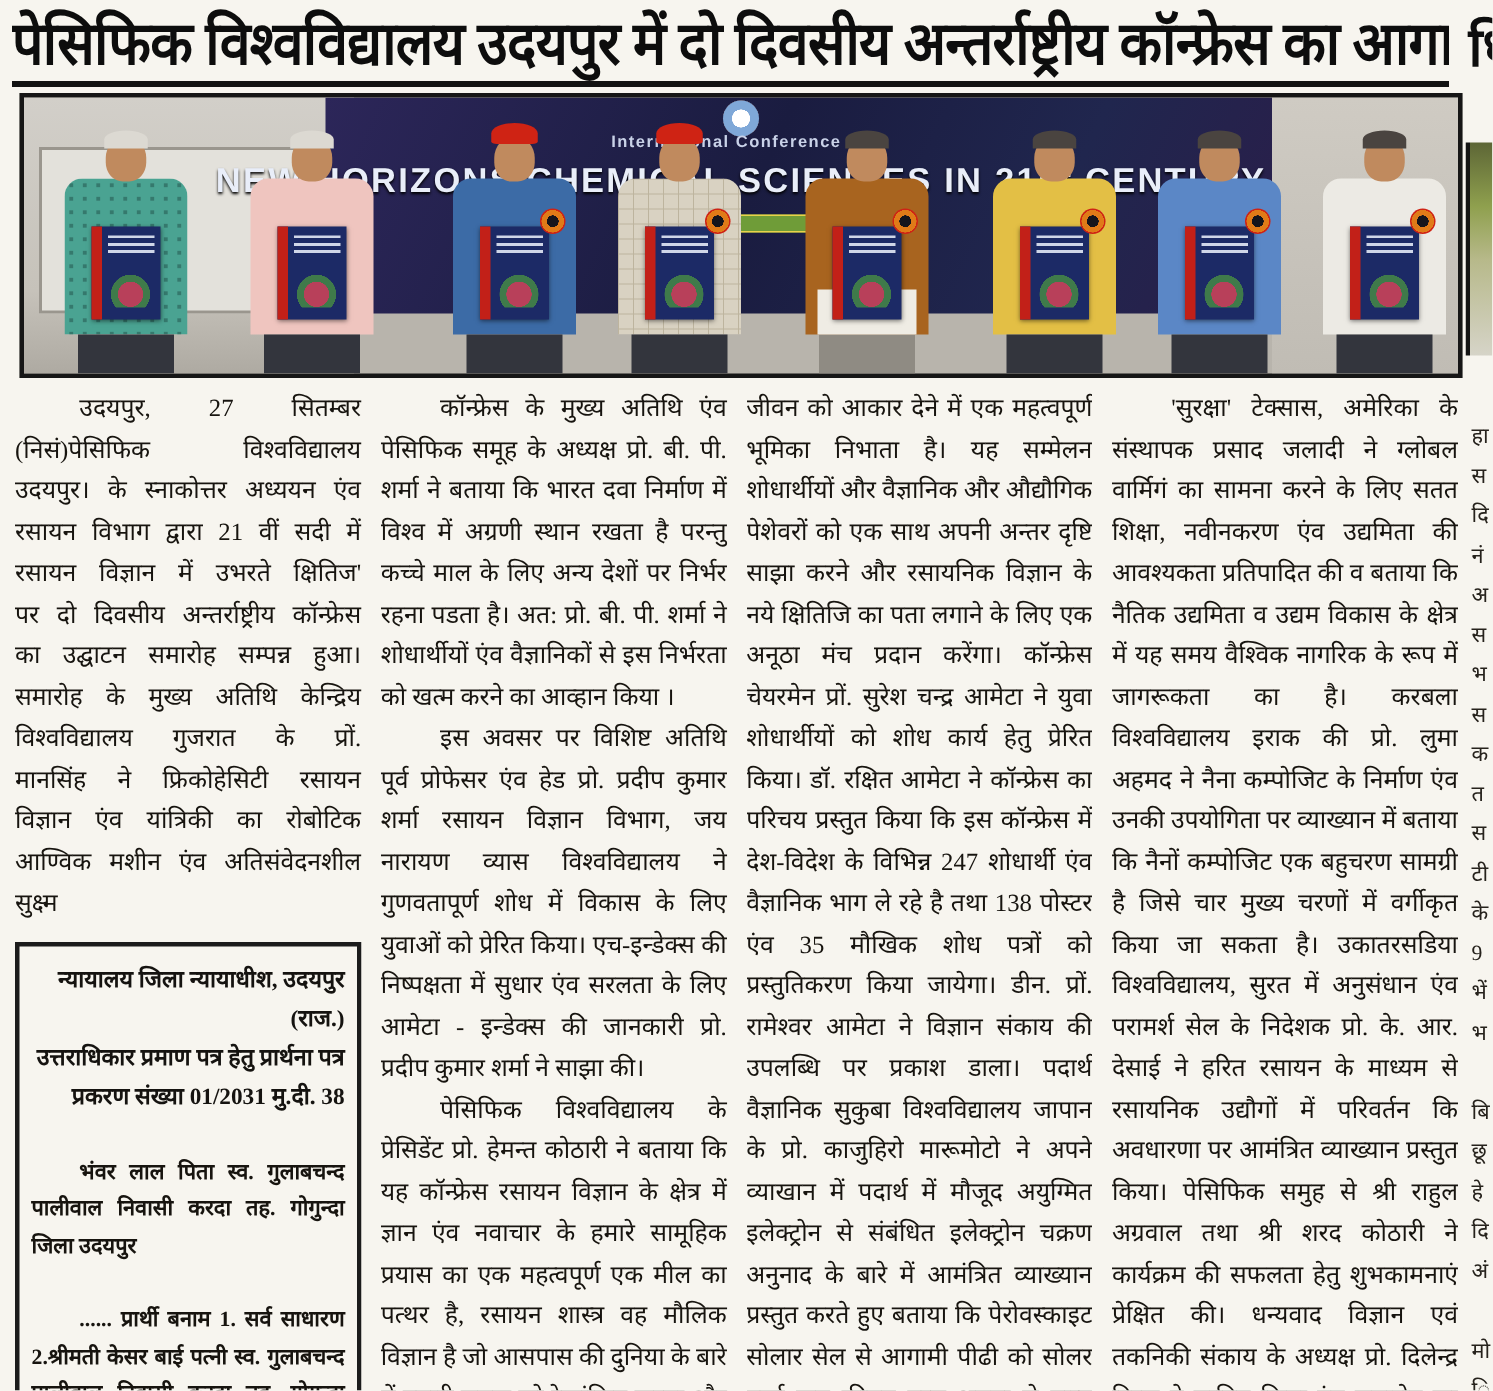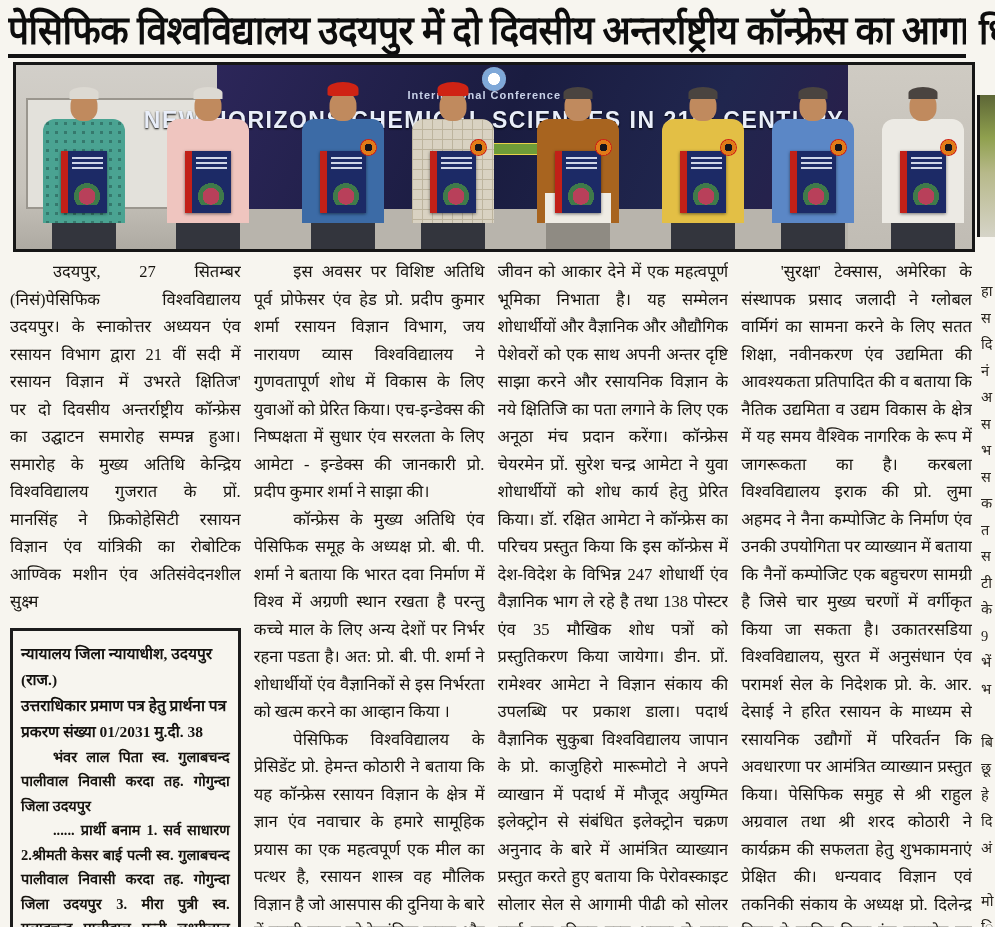--- a/index.html
+++ b/index.html
@@ -95,22 +95,22 @@
     text-justify:inter-word; color:#17140f;
   }
   .col p.indent { text-indent:2.4em; }
   .col p.dateline { text-indent:2.6em; word-spacing:6px; }
 
   
   .notice {
     margin-top:12px; border:3px solid #1c1c1c; padding:10px 8px 8px 8px;
     font-weight:700; overflow:hidden; height:398px; background:#f7f5ef;
   }
-  .notice .nh { text-align:left; font-size:15.5px; line-height:26px; font-weight:800; }
-  .notice p { font-size:14.5px !important; line-height:24.5px !important; font-weight:700; }
+  .notice .nh { text-align:right; font-size:15.5px; line-height:26px; font-weight:800; }
+  .notice p { font-size:14.5px !important; line-height:24.5px !important; font-weight:700;margin-top:25px; }
   .notice p.ind { text-indent:2.2em; }
 
   
   .right-strip { position:absolute; top:0; right:0; width:18px; height:927px; overflow:hidden; }
   .strip-headline { position:absolute; top:6px; left:2px; font-size:36px; font-weight:800;
     color:#0d0d0d; white-space:nowrap; }
   .strip-photo { position:absolute; top:95px; left:0; width:18px; height:142px;
     border-left:3px solid #141414;
     background:linear-gradient(180deg,#5d6636 0%,#8fa04e 30%,#b7b98a 55%,#d6d4c8 100%); }
   .strip-chars { position:absolute; top:278px; left:4px; font-size:14.5px; line-height:26.5px;
@@ -206,22 +206,22 @@
       <div class="notice">
         <div class="nh">न्यायालय जिला न्यायाधीश, उदयपुर (राज.)</div>
         <div class="nh">उत्तराधिकार प्रमाण पत्र हेतु प्रार्थना पत्र</div>
         <div class="nh">प्रकरण संख्या 01/2031 मु.दी. 38</div>
         <p class="ind">भंवर लाल पिता स्व. गुलाबचन्द पालीवाल निवासी करदा तह. गोगुन्दा जिला उदयपुर</p>
         <p class="ind">...... प्रार्थी बनाम 1. सर्व साधारण 2.श्रीमती केसर बाई पत्नी स्व. गुलाबचन्द पालीवाल निवासी करदा तह. गोगुन्दा जिला उदयपुर  3. मीरा पुत्री स्व. गुलाबचन्द पालीवाल पत्नी लक्ष्मीलाल निवासी सुखाडिया नगर, नाथद्वारा, राजसमन्द  4. पुष्पा पुत्री स्व. गुलाबचन्द पालीवाल पत्नी गणेश निवासी उनवास, नाथद्वारा, राजसमन्द  5. कला बाई पुत्री स्व. गुलाबचन्द पालीवाल पत्नी दिनेश निवीस उसर, नाथद्वारा, राजसमन्द .... अप्रार्थी मृतक स्व. गुलाब चन्द जोशी पिता तोलाराम निवासी करदा, सायरा जिला उदयपुर की प्रतिभूति के सम्बन्ध में भारतीय उत्तराधिकार अधिनियम धारा 1925 धारा 372 के अन्तर्गत उत्तराधिकार प्रमाण पत्र दिलाने हेतु प्रार्थना पत्र।</p>
 
       </div>
     </div>
     <div class="col">
+      <p class="indent">कॉन्फ्रेस के मुख्य अतिथि एंव पेसिफिक समूह के अध्यक्ष प्रो. बी. पी. शर्मा ने बताया कि भारत दवा निर्माण में विश्व में अग्रणी स्थान रखता है परन्तु कच्चे माल के लिए अन्य देशों पर निर्भर रहना पडता है। अत: प्रो. बी. पी. शर्मा ने शोधार्थीयों एंव वैज्ञानिकों से इस निर्भरता को खत्म करने का आव्हान किया ।</p>
       <p class="indent">इस अवसर पर विशिष्ट अतिथि पूर्व प्रोफेसर एंव हेड प्रो. प्रदीप कुमार शर्मा रसायन विज्ञान विभाग, जय नारायण व्यास विश्वविद्यालय ने गुणवतापूर्ण शोध में विकास के लिए युवाओं को प्रेरित किया। एच-इन्डेक्स की निष्पक्षता में सुधार एंव सरलता के लिए आमेटा - इन्डेक्स की जानकारी प्रो. प्रदीप कुमार शर्मा ने साझा की।</p>
-      <p class="indent">कॉन्फ्रेस के मुख्य अतिथि एंव पेसिफिक समूह के अध्यक्ष प्रो. बी. पी. शर्मा ने बताया कि भारत दवा निर्माण में विश्व में अग्रणी स्थान रखता है परन्तु कच्चे माल के लिए अन्य देशों पर निर्भर रहना पडता है। अत: प्रो. बी. पी. शर्मा ने शोधार्थीयों एंव वैज्ञानिकों से इस निर्भरता को खत्म करने का आव्हान किया ।</p>
       <p class="indent">पेसिफिक विश्वविद्यालय के प्रेसिडेंट प्रो. हेमन्त कोठारी ने बताया कि यह कॉन्फ्रेस रसायन विज्ञान के क्षेत्र में  ज्ञान एंव नवाचार के हमारे सामूहिक प्रयास का एक महत्वपूर्ण एक मील का पत्थर है, रसायन शास्त्र वह मौलिक विज्ञान है जो आसपास की दुनिया के बारे में हमारी समझ को रेखांकित करता और हमारे</p>
     </div>
     <div class="col">
       <p>जीवन को आकार देने में एक महत्वपूर्ण भूमिका निभाता है। यह सम्मेलन शोधार्थीयों और वैज्ञानिक और औद्यौगिक पेशेवरों को एक साथ अपनी अन्तर दृष्टि साझा करने और रसायनिक विज्ञान के नये क्षितिजि का पता लगाने के लिए एक अनूठा मंच प्रदान करेंगा। कॉन्फ्रेस चेयरमेन प्रों. सुरेश चन्द्र आमेटा ने युवा शोधार्थीयों को शोध कार्य हेतु प्रेरित किया। डॉ. रक्षित आमेटा ने कॉन्फ्रेस का परिचय प्रस्तुत किया कि इस कॉन्फ्रेस में देश-विदेश के विभिन्न 247 शोधार्थी एंव वैज्ञानिक भाग ले रहे है तथा 138 पोस्टर एंव 35 मौखिक शोध पत्रों को प्रस्तुतिकरण किया जायेगा। डीन. प्रों. रामेश्वर आमेटा ने विज्ञान संकाय की उपलब्धि पर प्रकाश डाला। पदार्थ वैज्ञानिक सुकुबा विश्वविद्यालय जापान के प्रो. काजुहिरो मारूमोटो ने अपने व्याखान में पदार्थ में मौजूद अयुग्मित इलेक्ट्रोन से संबंधित इलेक्ट्रोन चक्रण अनुनाद के बारे में आमंत्रित व्याख्यान प्रस्तुत करते हुए बताया कि पेरोवस्काइट सोलार सेल से आगामी पीढी को सोलर उर्जा कम कीमत उच्च क्षमता से प्राप्त होगी।</p>
 
     </div>
     <div class="col">
       <p class="indent">'सुरक्षा' टेक्सास, अमेरिका के संस्थापक प्रसाद जलादी ने ग्लोबल वार्मिगं का सामना करने के लिए सतत शिक्षा, नवीनकरण एंव उद्यमिता की आवश्यकता प्रतिपादित की व बताया कि नैतिक उद्यमिता व उद्यम विकास के क्षेत्र में यह समय वैश्विक नागरिक के रूप में जागरूकता का है। करबला विश्वविद्यालय इराक की प्रो. लुमा अहमद ने नैना कम्पोजिट के निर्माण एंव उनकी उपयोगिता पर व्याख्यान में बताया कि नैनों कम्पोजिट एक बहुचरण सामग्री है जिसे चार मुख्य चरणों में वर्गीकृत किया जा सकता है। उकातरसडिया विश्वविद्यालय, सुरत में अनुसंधान एंव परामर्श सेल के निदेशक प्रो. के. आर. देसाई ने हरित रसायन के माध्यम से रसायनिक उद्यौगों में परिवर्तन कि अवधारणा पर आमंत्रित व्याख्यान प्रस्तुत किया। पेसिफिक समुह से श्री राहुल अग्रवाल तथा श्री शरद कोठारी ने कार्यक्रम की सफलता हेतु शुभकामनाएं प्रेक्षित की। धन्यवाद विज्ञान एवं तकनिकी संकाय के अध्यक्ष प्रो. दिलेन्द्र हिरण ने ज्ञापित किया एंव समारोह का संचालन प्रो. सीमा कोठारी ने किया।</p>
     </div>
   </div>

